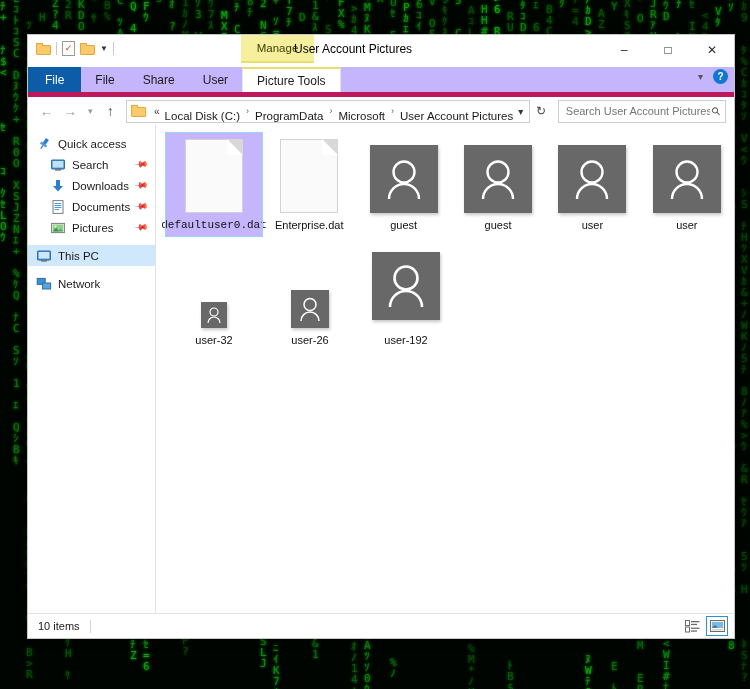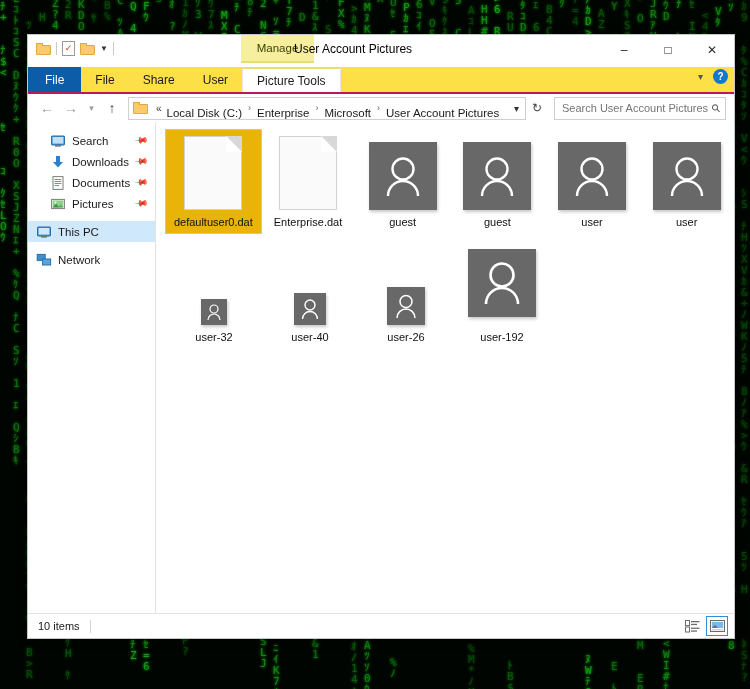--- a/index.html
+++ b/index.html
@@ -58,22 +58,22 @@
   }
   .manage-tab{
     position:absolute;left:213px;top:0;width:73px;height:26px;
     background:#f6ef9e;border-bottom:2px solid #e8df6b;
     font-size:11.5px;color:#3d3d00;text-align:center;line-height:26px;
   }
   .win-ctrls{position:absolute;right:0;top:0;display:flex;}
   .win-btn{width:44px;height:30px;display:flex;align-items:center;justify-content:center;font-size:12px;color:#2b2b2b;}
   
   .tabstrip{
-    height:25px;flex:0 0 auto;background:#fde047;position:relative;
-    border-bottom:2px solid #be185d;
+    height:25px;flex:0 0 auto;background:#c4b5fd;position:relative;
+    border-bottom:5px solid #be185d;
   }
   .tabs{display:flex;align-items:stretch;height:25px;}
   .tab{
     padding:0 14px;display:flex;align-items:center;font-size:12px;color:#1a1a1a;
   }
   .tab.file{background:#0d5ca8;color:#fff;padding:0 17px;}
   .tab.contextual{
     border-top:2px solid #e8df6b;border-left:1px solid #e4e4e4;border-right:1px solid #e4e4e4;
     background:#fff;
   }
@@ -125,21 +125,21 @@
   .content{
     flex:1;position:relative;overflow:hidden;background:#fff;padding:8px 0 0 10px;
   }
   .row{display:flex;}
   .cell{
     width:96px;display:flex;flex-direction:column;align-items:center;
     padding-top:4px;padding-bottom:4px;
   }
   .cell .thumb{height:76px;display:flex;align-items:flex-end;justify-content:center;}
   .cell .lbl{font-size:11px;color:#101010;margin-top:6px;text-align:center;line-height:13px;}
-  .cell.selected{background:#eab308;outline:1px solid #99d1ff;}
+  .cell.selected{background:#c4b5fd;outline:1px solid #99d1ff;font-family:Liberation Mono, monospace;}
   
   .datfile{width:58px;height:74px;background:#fafafa;border:1px solid #d2d2d2;position:relative;box-sizing:border-box;}
   .datfile:after{
     content:"";position:absolute;right:-1px;top:-1px;border-width:0 16px 16px 0;border-style:solid;
     border-color:#ffffff #d8d8d8;
   }
   
   .avatar{background:#686868;box-shadow:1px 2px 3px rgba(0,0,0,.22);display:flex;align-items:center;justify-content:center;}
   .avatar svg{display:block;}
   
@@ -3261,40 +3261,52 @@
     <div class="nav-btn">→</div>
     <div class="nav-btn small">▾</div>
     <div class="nav-btn active">↑</div>
 
     <div class="addr-box">
       <span class="folder-ico addr-folder"></span>
       <div class="crumbs">
         <span class="crumb-dd">«</span>
         <span class="crumb">Local Disk (C:)</span>
         <span class="crumb-sep">›</span>
-        <span class="crumb">Enterprise</span>
+        <span class="crumb">ProgramData</span>
         <span class="crumb-sep">›</span>
         <span class="crumb">Microsoft</span>
         <span class="crumb-sep">›</span>
         <span class="crumb">User Account Pictures</span>
       </div>
       <span class="crumb-dd">▾</span>
     </div>
     <div class="refresh-btn">↻</div>
 
     <div class="search-box">
       <input type="text" placeholder="Search User Account Pictures" style="">
       <span class="search-ico">⚲</span>
     </div>
   </div>
 
   <div class="body-split">
 
     <div class="navpane">
 
+      <div class="nav-item">
+        <span class="ico16">
+          <svg width="16" height="16" viewBox="0 0 16 16">
+              <g transform="rotate(35 8 8)">
+            <rect x="6.2" y="2" width="3.6" height="6" fill="#2b7fd1"></rect>
+            <rect x="4.4" y="7.6" width="7.2" height="2.2" fill="#4a9ae0"></rect>
+            <rect x="7.4" y="9.6" width="1.2" height="4.2" fill="#2b7fd1"></rect>
+          </g>
+            </svg>
+        </span>
+        <span class="nav-label">Quick access</span>
+      </div>
 
       <div class="nav-item indent">
         <span class="ico16">
           <svg width="16" height="16" viewBox="0 0 16 16">
             <rect x="1.5" y="3" width="13" height="9" rx="0.6" fill="#3e8fd0" stroke="#2a6ea8"></rect>
             <rect x="2.6" y="4" width="10.8" height="6.6" fill="#bfe0f5"></rect>
             <rect x="5" y="12.2" width="6" height="1.4" fill="#6b6b6b"></rect>
           </svg>
         </span>
         <span class="nav-label">Search</span>
@@ -3440,31 +3452,20 @@
             <div class="avatar" style="width:26px;height:26px;">
               <svg width="26" height="26" viewBox="0 0 26 26">
                   <circle cx="13" cy="10" r="4" fill="none" stroke="#fff" stroke-width="1.2"></circle>
                   <path d="M7 21 a6 6 0 0 1 12 0" fill="none" stroke="#fff" stroke-width="1.2"></path>
                 </svg>
             </div>
           </div>
           <div class="lbl">user-32</div>
         </div>
 
-        <div class="cell">
-          <div class="thumb">
-            <div class="avatar" style="width:32px;height:32px;">
-              <svg width="32" height="32" viewBox="0 0 32 32">
-                  <circle cx="16" cy="12" r="5" fill="none" stroke="#fff" stroke-width="1.4"></circle>
-                  <path d="M8.5 26 a7.5 7.5 0 0 1 15 0" fill="none" stroke="#fff" stroke-width="1.4"></path>
-                </svg>
-            </div>
-          </div>
-          <div class="lbl">user-40</div>
-        </div>
 
         <div class="cell">
           <div class="thumb">
             <div class="avatar" style="width:38px;height:38px;">
               <svg width="38" height="38" viewBox="0 0 38 38">
                   <circle cx="19" cy="14.5" r="6" fill="none" stroke="#fff" stroke-width="1.5"></circle>
                   <path d="M10 31 a9 9 0 0 1 18 0" fill="none" stroke="#fff" stroke-width="1.5"></path>
                 </svg>
             </div>
           </div>

